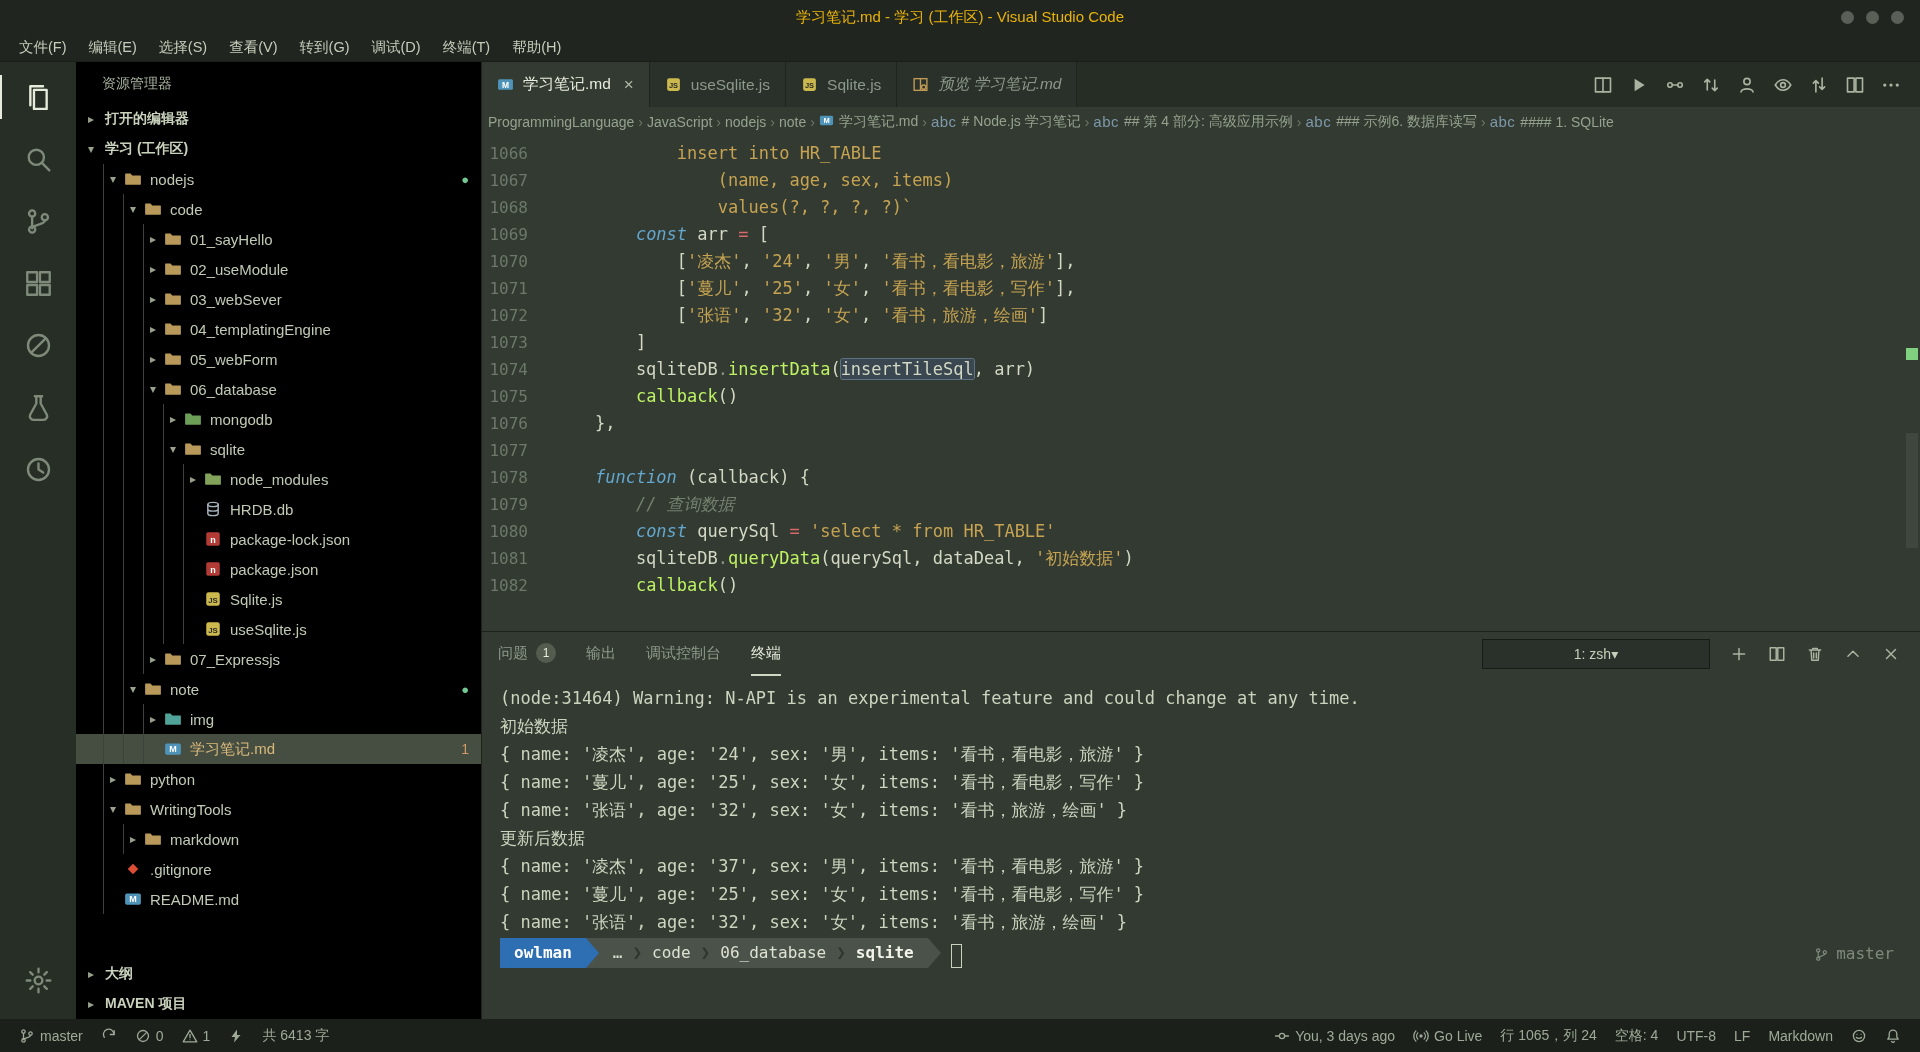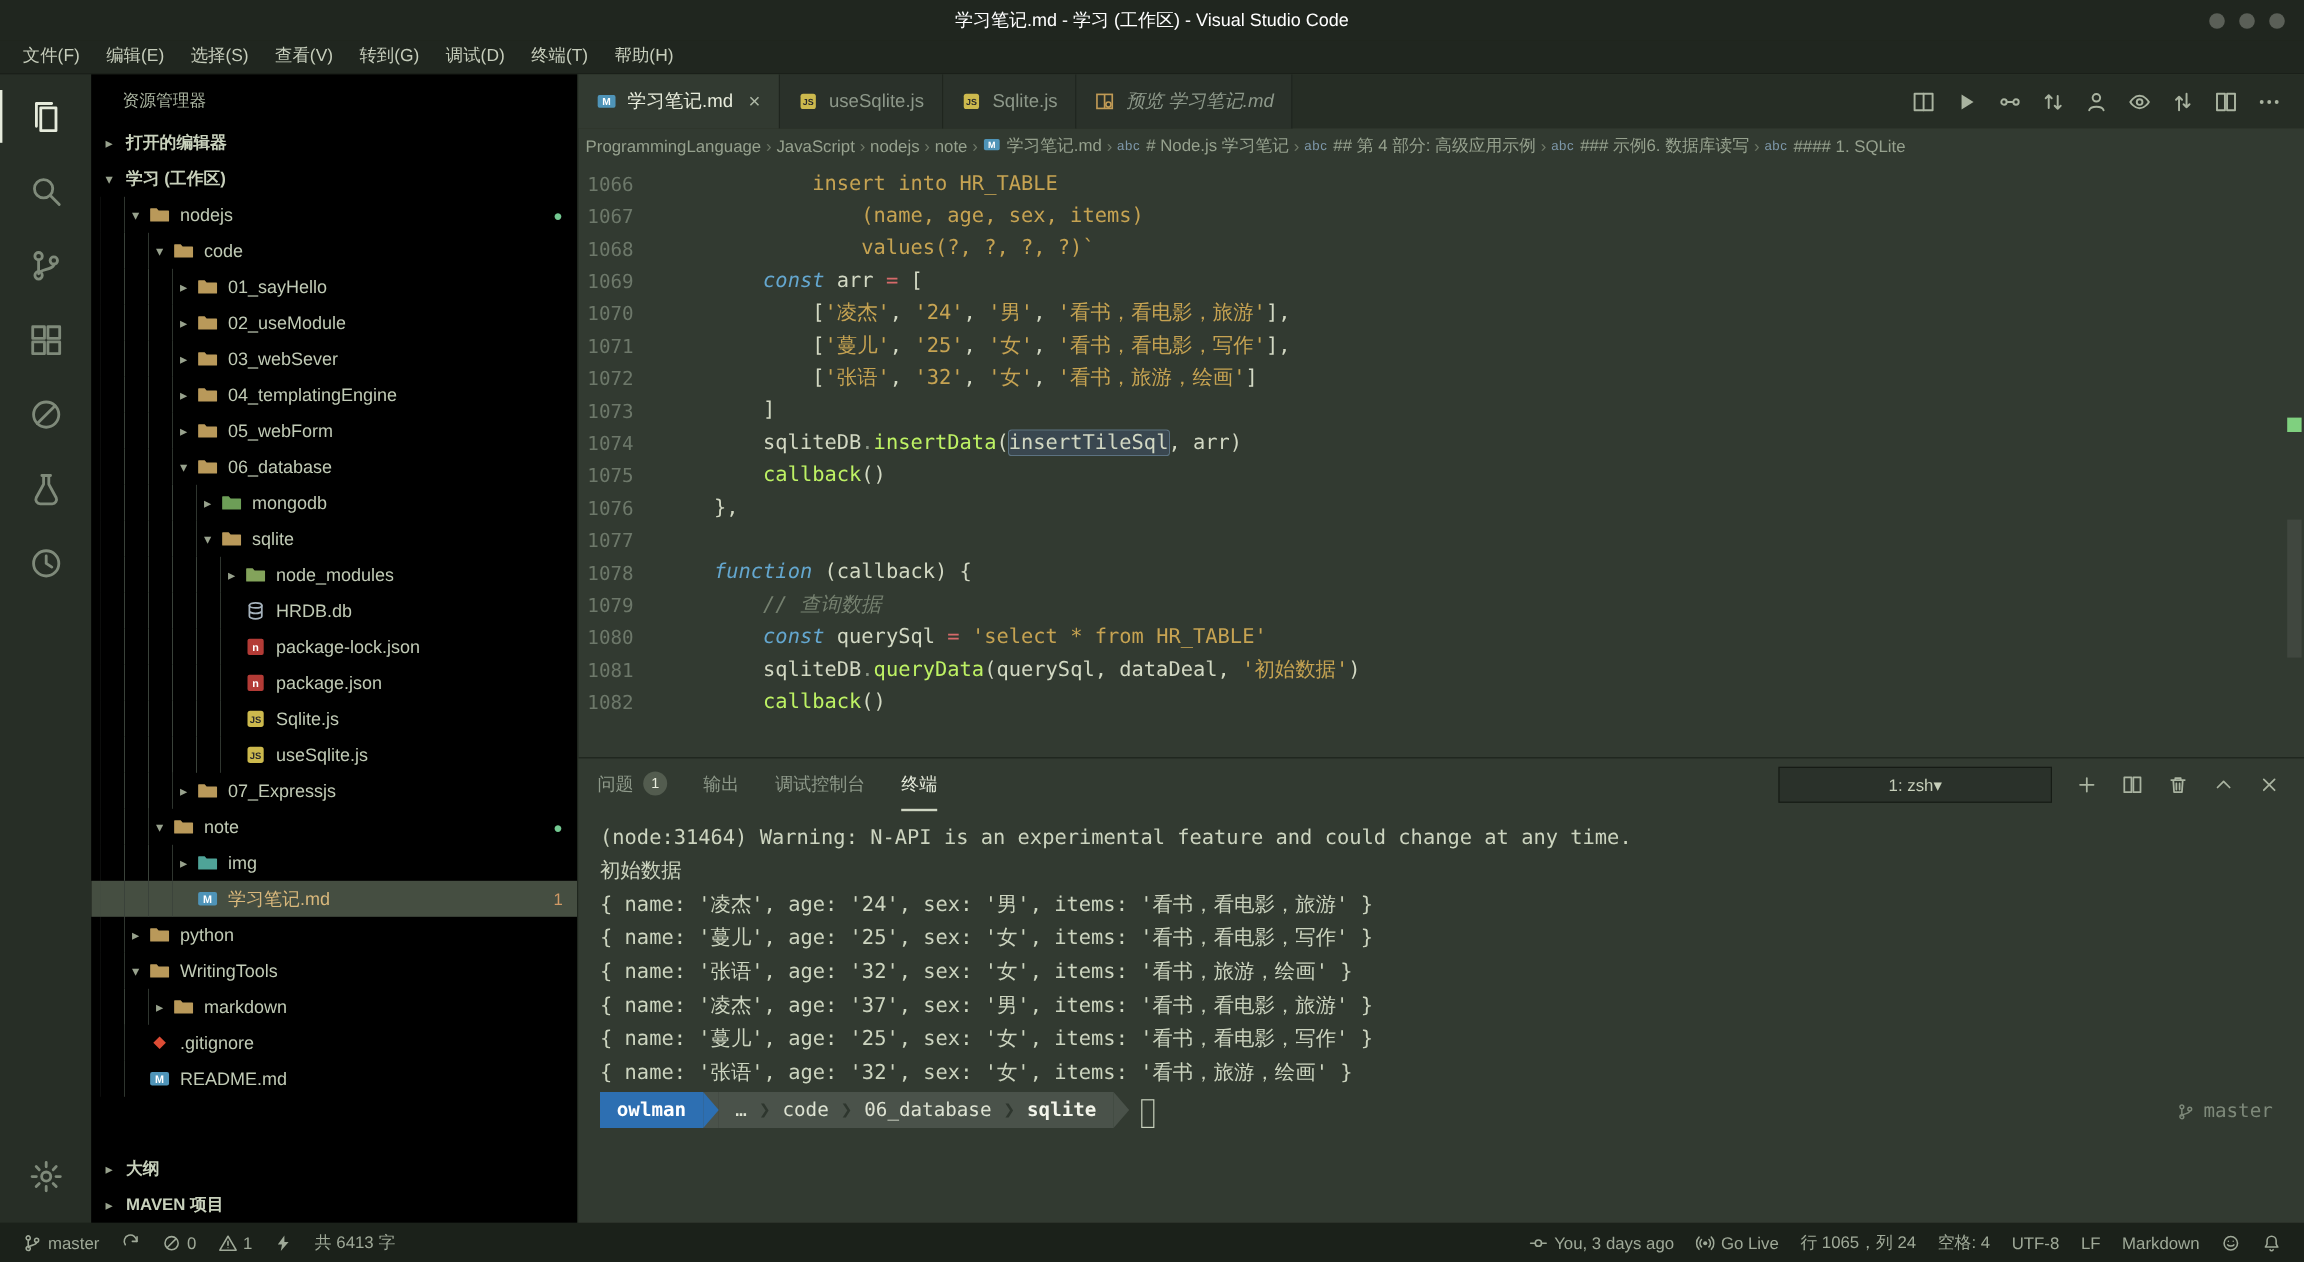--- a/index.html
+++ b/index.html
@@ -2,21 +2,21 @@
 <html><head>
 <meta charset="utf-8">
 <style>
   *{box-sizing:border-box;margin:0;padding:0}
   html,body{width:1920px;height:1052px;overflow:hidden;background:#20261f;
     font-family:"Liberation Sans","DejaVu Sans",sans-serif;color:#c8d0bd}
   #app{width:1920px;height:1052px;display:flex;flex-direction:column}
 
   
   .titlebar{height:34px;flex:none;background:#20261f;position:relative;display:flex;align-items:center}
-  .titlebar .title{position:absolute;left:0;right:0;text-align:center;font-size:15px;color:#ffffff}
+  .titlebar .title{position:absolute;left:0;right:0;text-align:center;font-size:15px;color:#eab308}
   .win-controls{position:absolute;right:16px;display:flex;gap:12px}
   .win-dot{width:13px;height:13px;border-radius:50%;background:#5a5f57;display:inline-block;cursor:pointer}
   .menubar{height:28px;flex:none;background:#20261f;border-bottom:1px solid #191e18;
     display:flex;align-items:center;padding-left:8px;font-size:14.5px;color:#c6cdbb}
   .menu-item{padding:0 11px;line-height:27px;cursor:pointer}
 
   
   .main{flex:1;display:flex;min-height:0}
 
   .activitybar{width:76px;flex:none;background:#272e26;display:flex;flex-direction:column;align-items:center;padding-top:4px}
@@ -56,21 +56,21 @@
   .tab.preview .tab-label{font-style:italic}
   .tab .close{margin-left:4px;font-size:17px;color:#aeb8a6}
   .editor-actions{margin-left:auto;display:flex;align-items:center;gap:6px;padding-right:14px;color:#a9b3a0}
   .ea{width:30px;height:30px;display:flex;align-items:center;justify-content:center;cursor:pointer}
   .ea svg{width:20px;height:20px}
 
   .breadcrumbs{height:29px;flex:none;display:flex;align-items:center;font-size:14px;color:#96a18e;
     padding-left:6px;white-space:nowrap;overflow:hidden}
   .bc-item{display:flex;align-items:center;gap:5px;cursor:pointer}
   .bc-item svg{width:15px;height:15px}
-  .bc-abc{font-size:11px;color:#7e98aa;letter-spacing:.5px}
+  .bc-abc{font-size:15px;color:#7e98aa;letter-spacing:.5px}
   .bc-sep{color:#6f7968;padding:0 4px}
 
   .editor{flex:1;min-height:0;position:relative;overflow:hidden;padding-top:4px;
     font-family:"DejaVu Sans Mono","Liberation Mono",monospace;font-size:17px;color:#d2d8c3}
   .line{display:flex;height:27px;line-height:27px;white-space:pre}
   .line.current{background:rgba(255,255,255,.035)}
   .gutter{width:72px;flex:none;text-align:right;padding-right:26px;color:#6d786a;font-size:16px}
   .tok-kw{color:#64a7cf;font-style:italic}
   .tok-str{color:#c6a352}
   .tok-op{color:#d66a6a}
@@ -704,20 +704,21 @@
               </div>
           </div>
         </div>
         <div class="terminal">
           <div id="termLines">
               <div class="term-line">(node:31464) Warning: N-API is an experimental feature and could change at any time.</div>
               <div class="term-line">初始数据</div>
               <div class="term-line">{ name: '凌杰', age: '24', sex: '男', items: '看书，看电影，旅游' }</div>
               <div class="term-line">{ name: '蔓儿', age: '25', sex: '女', items: '看书，看电影，写作' }</div>
               <div class="term-line">{ name: '张语', age: '32', sex: '女', items: '看书，旅游，绘画' }</div>
+              <div class="term-line">更新后数据</div>
               <div class="term-line">{ name: '凌杰', age: '37', sex: '男', items: '看书，看电影，旅游' }</div>
               <div class="term-line">{ name: '蔓儿', age: '25', sex: '女', items: '看书，看电影，写作' }</div>
               <div class="term-line">{ name: '张语', age: '32', sex: '女', items: '看书，旅游，绘画' }</div>
             </div>
           <div class="term-prompt" id="termPrompt">
               <span class="pl-seg pl-user">owlman</span>
               <span class="pl-a1"></span>
               <span class="pl-seg pl-path">
                 <span class="">…</span>
                 <span class="pl-thin">❯</span>

